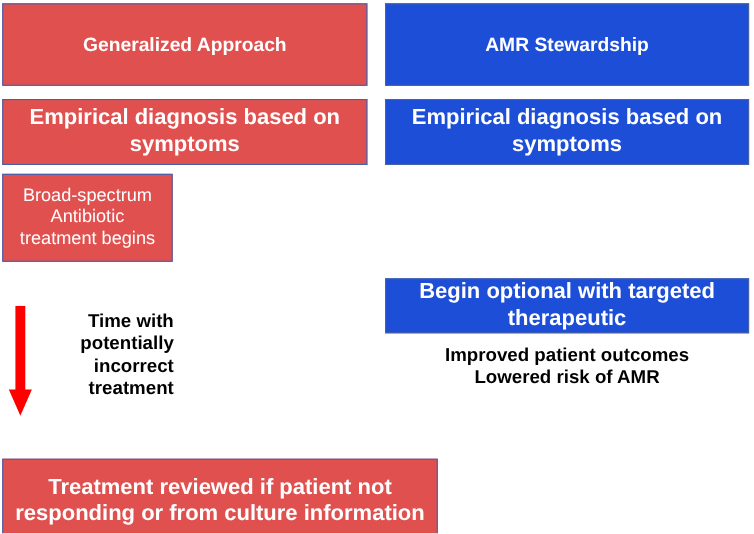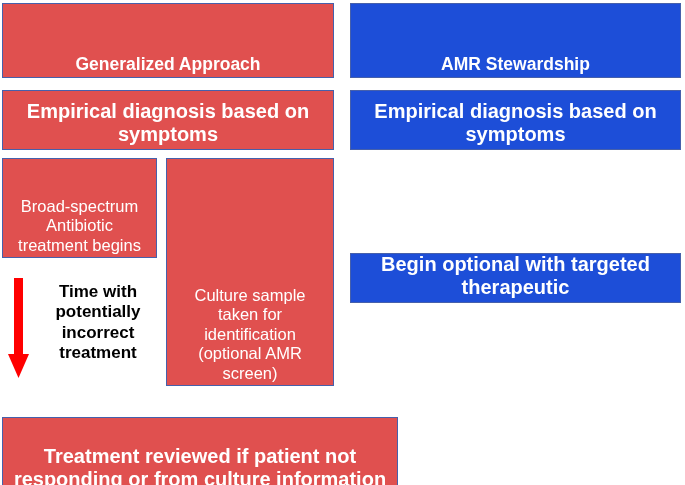--- a/index.html
+++ b/index.html
@@ -15,21 +15,21 @@
     width: 685px;
     height: 485px;
     background: #ffffff;
     overflow: hidden;
   }
   .box {
     position: absolute;
     box-sizing: border-box;
     border: 1px solid #4660ab;
     display: flex;
-    align-items: flex-end;
+    align-items: center;
     justify-content: center;
     text-align: center;
     color: #ffffff;
     line-height: 1.18;
     padding: 2px 6px;
   }
   .box.red  { background: #e0504f; }
   .box.blue { background: #1d4ed8; }
   .box .txt {
     display: block;
@@ -47,46 +47,43 @@
   .box.narrow .txt {
     font-size: 16.5px;
   }
   .plain {
     position: absolute;
     color: #000000;
     font-weight: bold;
     line-height: 1.2;
     white-space: pre-line;
   }
-  .plain.left  { text-align: center; }
+  .plain.left  { text-align: right; }
   .plain.center{ text-align: center; }
   #arrow {
     position: absolute;
   }
 </style>
 </head>
 <body>
 
 <div id="canvas">
 
   <div class="box red header" style="left:2px; top:3px; width:332px; height:75px;">
     <span class="txt">Generalized Approach</span>
   </div>
 
   <div class="box red body" style="left:2px; top:90px; width:332px; height:60px;">
     <span class="txt">Empirical diagnosis based on symptoms</span>
   </div>
 
-  <div class="box red narrow" style="left:2px; top:158px; width:155px; height:100px;">
+  <div class="box red narrow" style="left:2px; top:158px; width:155px; height:80px;">
     <span class="txt">Broad-spectrum Antibiotic treatment begins</span>
   </div>
 
-  <div class="box red narrow" style="left:166px; top:158px; width:168px; height:228px;">
-    <span class="txt">Culture sample taken for identification (optional AMR screen)</span>
-  </div>
 
   <div class="box red body" style="left:2px; top:417px; width:396px; height:78px;">
     <span class="txt">Treatment reviewed if patient not responding or from culture information</span>
   </div>
 
   <svg id="arrow" width="30" height="104" viewBox="0 0 30 104" style="left:3px; top:278px;">
     <polygon points="11,0 20,0 20,76 26,76 15.5,100 5,76 11,76" fill="#ff0000"></polygon>
   </svg>
 
   <div class="plain left" style="left:38px; top:282px; width:120px; font-size:17px;">Time with potentially incorrect treatment</div>
@@ -97,14 +94,16 @@
 
   <div class="box blue body" style="left:350px; top:90px; width:331px; height:60px;">
     <span class="txt">Empirical diagnosis based on symptoms</span>
   </div>
 
 
   <div class="box blue body" style="left:350px; top:253px; width:331px; height:50px;">
     <span class="txt">Begin optional with targeted therapeutic</span>
   </div>
 
+  <div class="plain center" style="left:350px; top:313px; width:331px; font-size:17px;">Improved patient outcomes
+Lowered risk of AMR</div>
 
 </div>
 
 </body></html>

